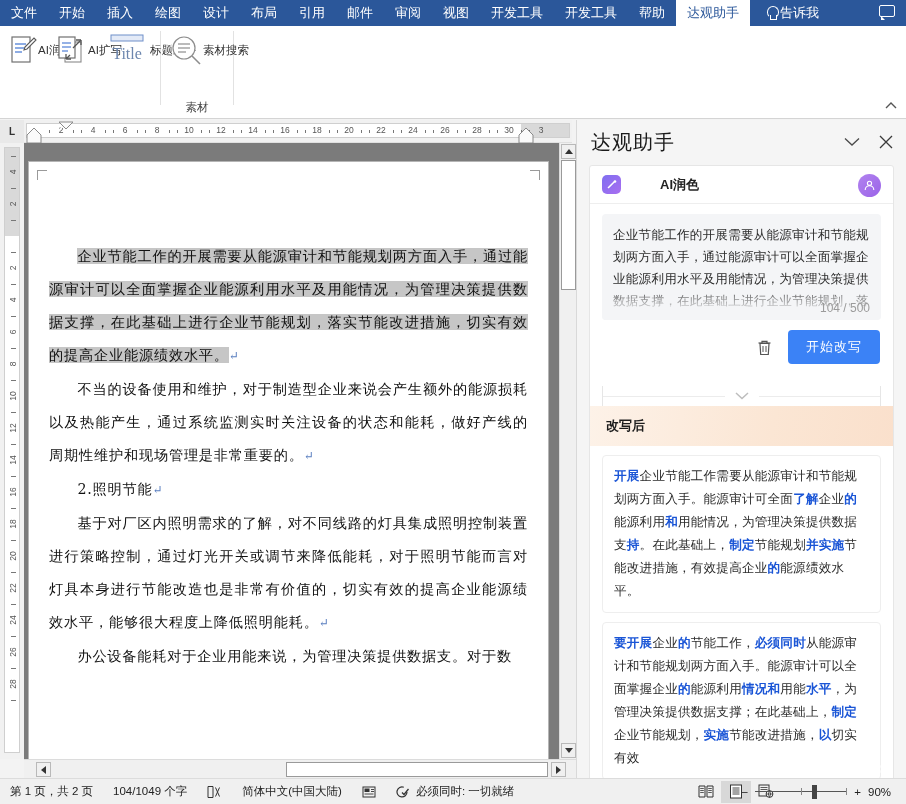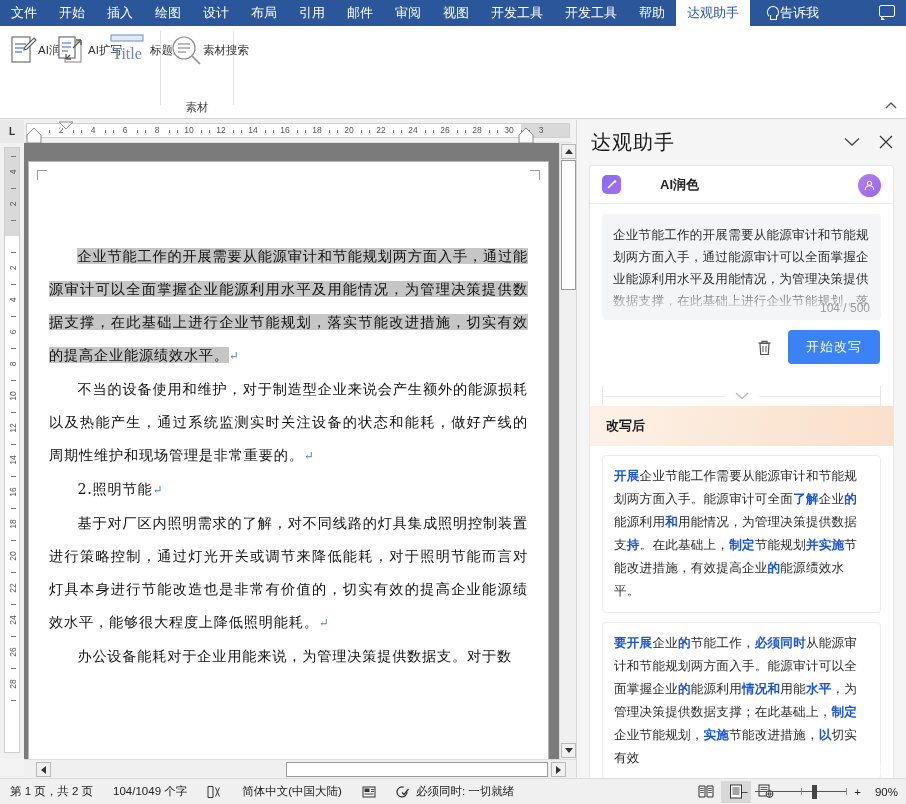--- a/index.html
+++ b/index.html
@@ -270,21 +270,21 @@
   }
   .st{ padding:0 10px; white-space:nowrap; display:flex;align-items:center;gap:5px; cursor:default;}
   .view-btns{ position:absolute; right:125px; display:flex; align-items:center; gap:0; }
   .vb{ width:30px;height:22px;display:flex;align-items:center;justify-content:center; }
   .vb.active{ background:#d8d8d8; }
   .zoomwrap{ position:absolute; right:8px; display:flex;align-items:center;gap:7px; }
   .zslider{ position:relative; width:92px; height:14px; }
   .zline{ position:absolute; left:0; right:0; top:6px; height:1px; background:#555; }
   .ztick{ position:absolute; top:3px; width:1px;height:7px;background:#888; }
   .zthumb{ position:absolute; left:57px; top:0; width:5px;height:14px;background:#444; }
-  .zval{ font-size:11.5px; color:#222; min-width:30px; text-align:right;}
+  .zval{ font-size:11.5px; color:#222; min-width:30px; }
   .watermark{
     position:absolute; right:12px; bottom:28px; font-size:15px; color:rgba(255,255,255,0.55);
     font-weight:bold; letter-spacing:1px; pointer-events:none;
   }
 </style>
 </head>
 <body>
 
 <div class="app">
 

